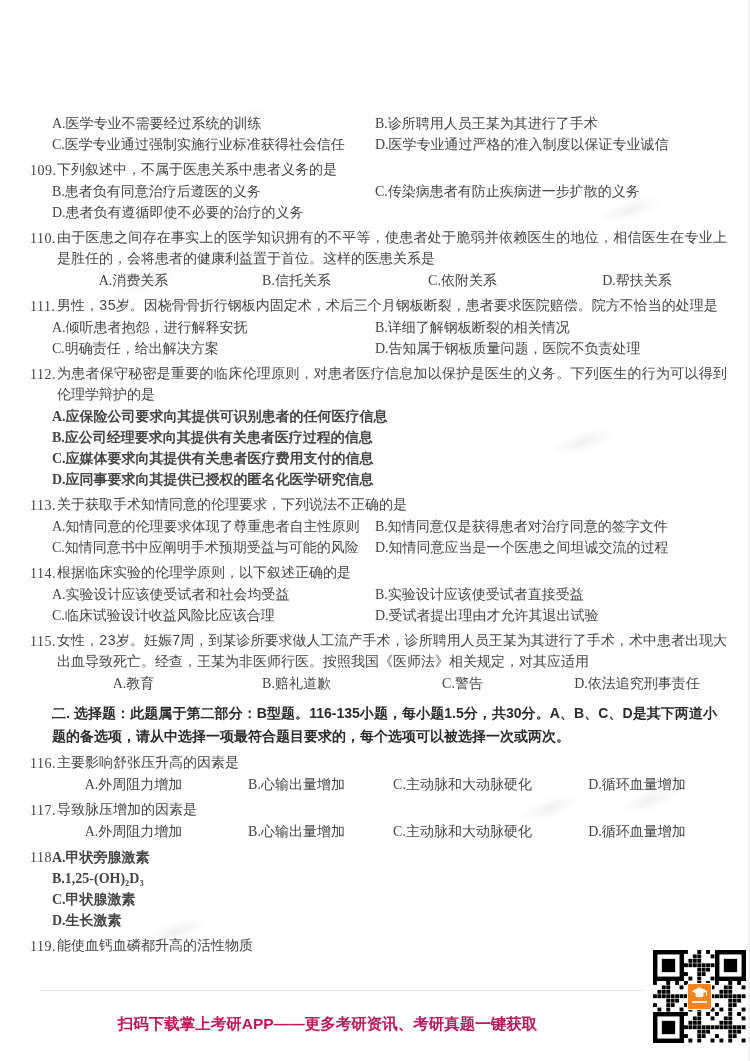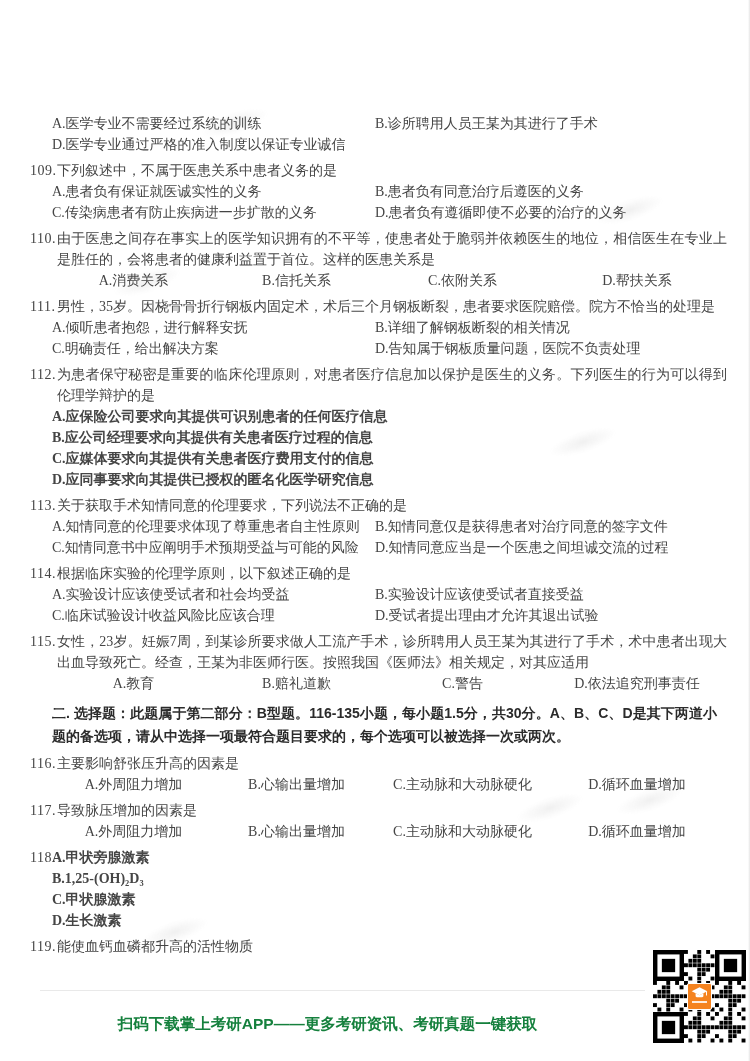--- a/index.html
+++ b/index.html
@@ -14,21 +14,21 @@
     font-size:14px;
     line-height:21px;
   }
   .content{
     position:absolute;
     left:30px;right:23px;top:113px;
   }
   .q{position:relative;padding-left:27px;margin-top:5px;}
   .q.nonum{margin-top:0;}
   .qnum{position:absolute;left:0;top:0;letter-spacing:0.5px;}
-  .stem{text-align:justify;}
+  .stem{text-align:justify;font-family:Liberation Mono, monospace;}
   .opts{margin-left:-5px;}
   .opts.cols1 .opt{display:block;font-weight:bold;}
   .opts.cols2{display:grid;grid-template-columns:323px 1fr;}
   .opts.cols4{display:grid;grid-template-columns:163px 163px 169px 1fr;text-align:center;}
   .opt{white-space:nowrap;overflow:visible;}
   .section-head{
     margin:8px 10px 2px 22px;
     font-family:"Liberation Sans","DejaVu Sans",sans-serif;
     font-weight:700;
     color:#2b2b2b;
@@ -40,21 +40,21 @@
     left:40px;right:105px;top:990px;
     height:1px;background:#e9e9e9;
   }
   .footer-text{
     position:absolute;
     left:0;right:95px;top:1013px;
     text-align:center;
     font-family:"Liberation Sans","DejaVu Sans",sans-serif;
     font-weight:700;
     font-size:15.5px;
-    color:#15803d;
+    color:#be185d;
   }
   .qr{
     position:absolute;
     right:4px;top:950px;
     width:93px;height:99px;
     background:#fff;
   }
   .qr svg.qr-grid{display:block;width:93px;height:93px;}
   .qr-logo{
     position:absolute;
@@ -86,29 +86,29 @@
 </head>
 <body>
 
 <div class="page">
   <div class="content">
 
     <div class="q nonum">
       <div class="opts cols2">
         <span class="opt">A.医学专业不需要经过系统的训练</span>
         <span class="opt">B.诊所聘用人员王某为其进行了手术</span>
+        <span class="opt">C.医学专业通过强制实施行业标准获得社会信任</span>
         <span class="opt">D.医学专业通过严格的准入制度以保证专业诚信</span>
       </div>
     </div>
 
     <div class="q">
       <span class="qnum">109.</span>
       <div class="stem">下列叙述中，不属于医患关系中患者义务的是</div>
       <div class="opts cols2">
-        <span class="opt">A.患者负有保证就医诚实性的义务</span>
         <span class="opt">B.患者负有同意治疗后遵医的义务</span>
         <span class="opt">C.传染病患者有防止疾病进一步扩散的义务</span>
         <span class="opt">D.患者负有遵循即使不必要的治疗的义务</span>
       </div>
     </div>
 
     <div class="q">
       <span class="qnum">110.</span>
       <div class="stem">由于医患之间存在事实上的医学知识拥有的不平等，使患者处于脆弱并依赖医生的地位，相信医生在专业上是胜任的，会将患者的健康利益置于首位。这样的医患关系是</div>
       <div class="opts cols4">

